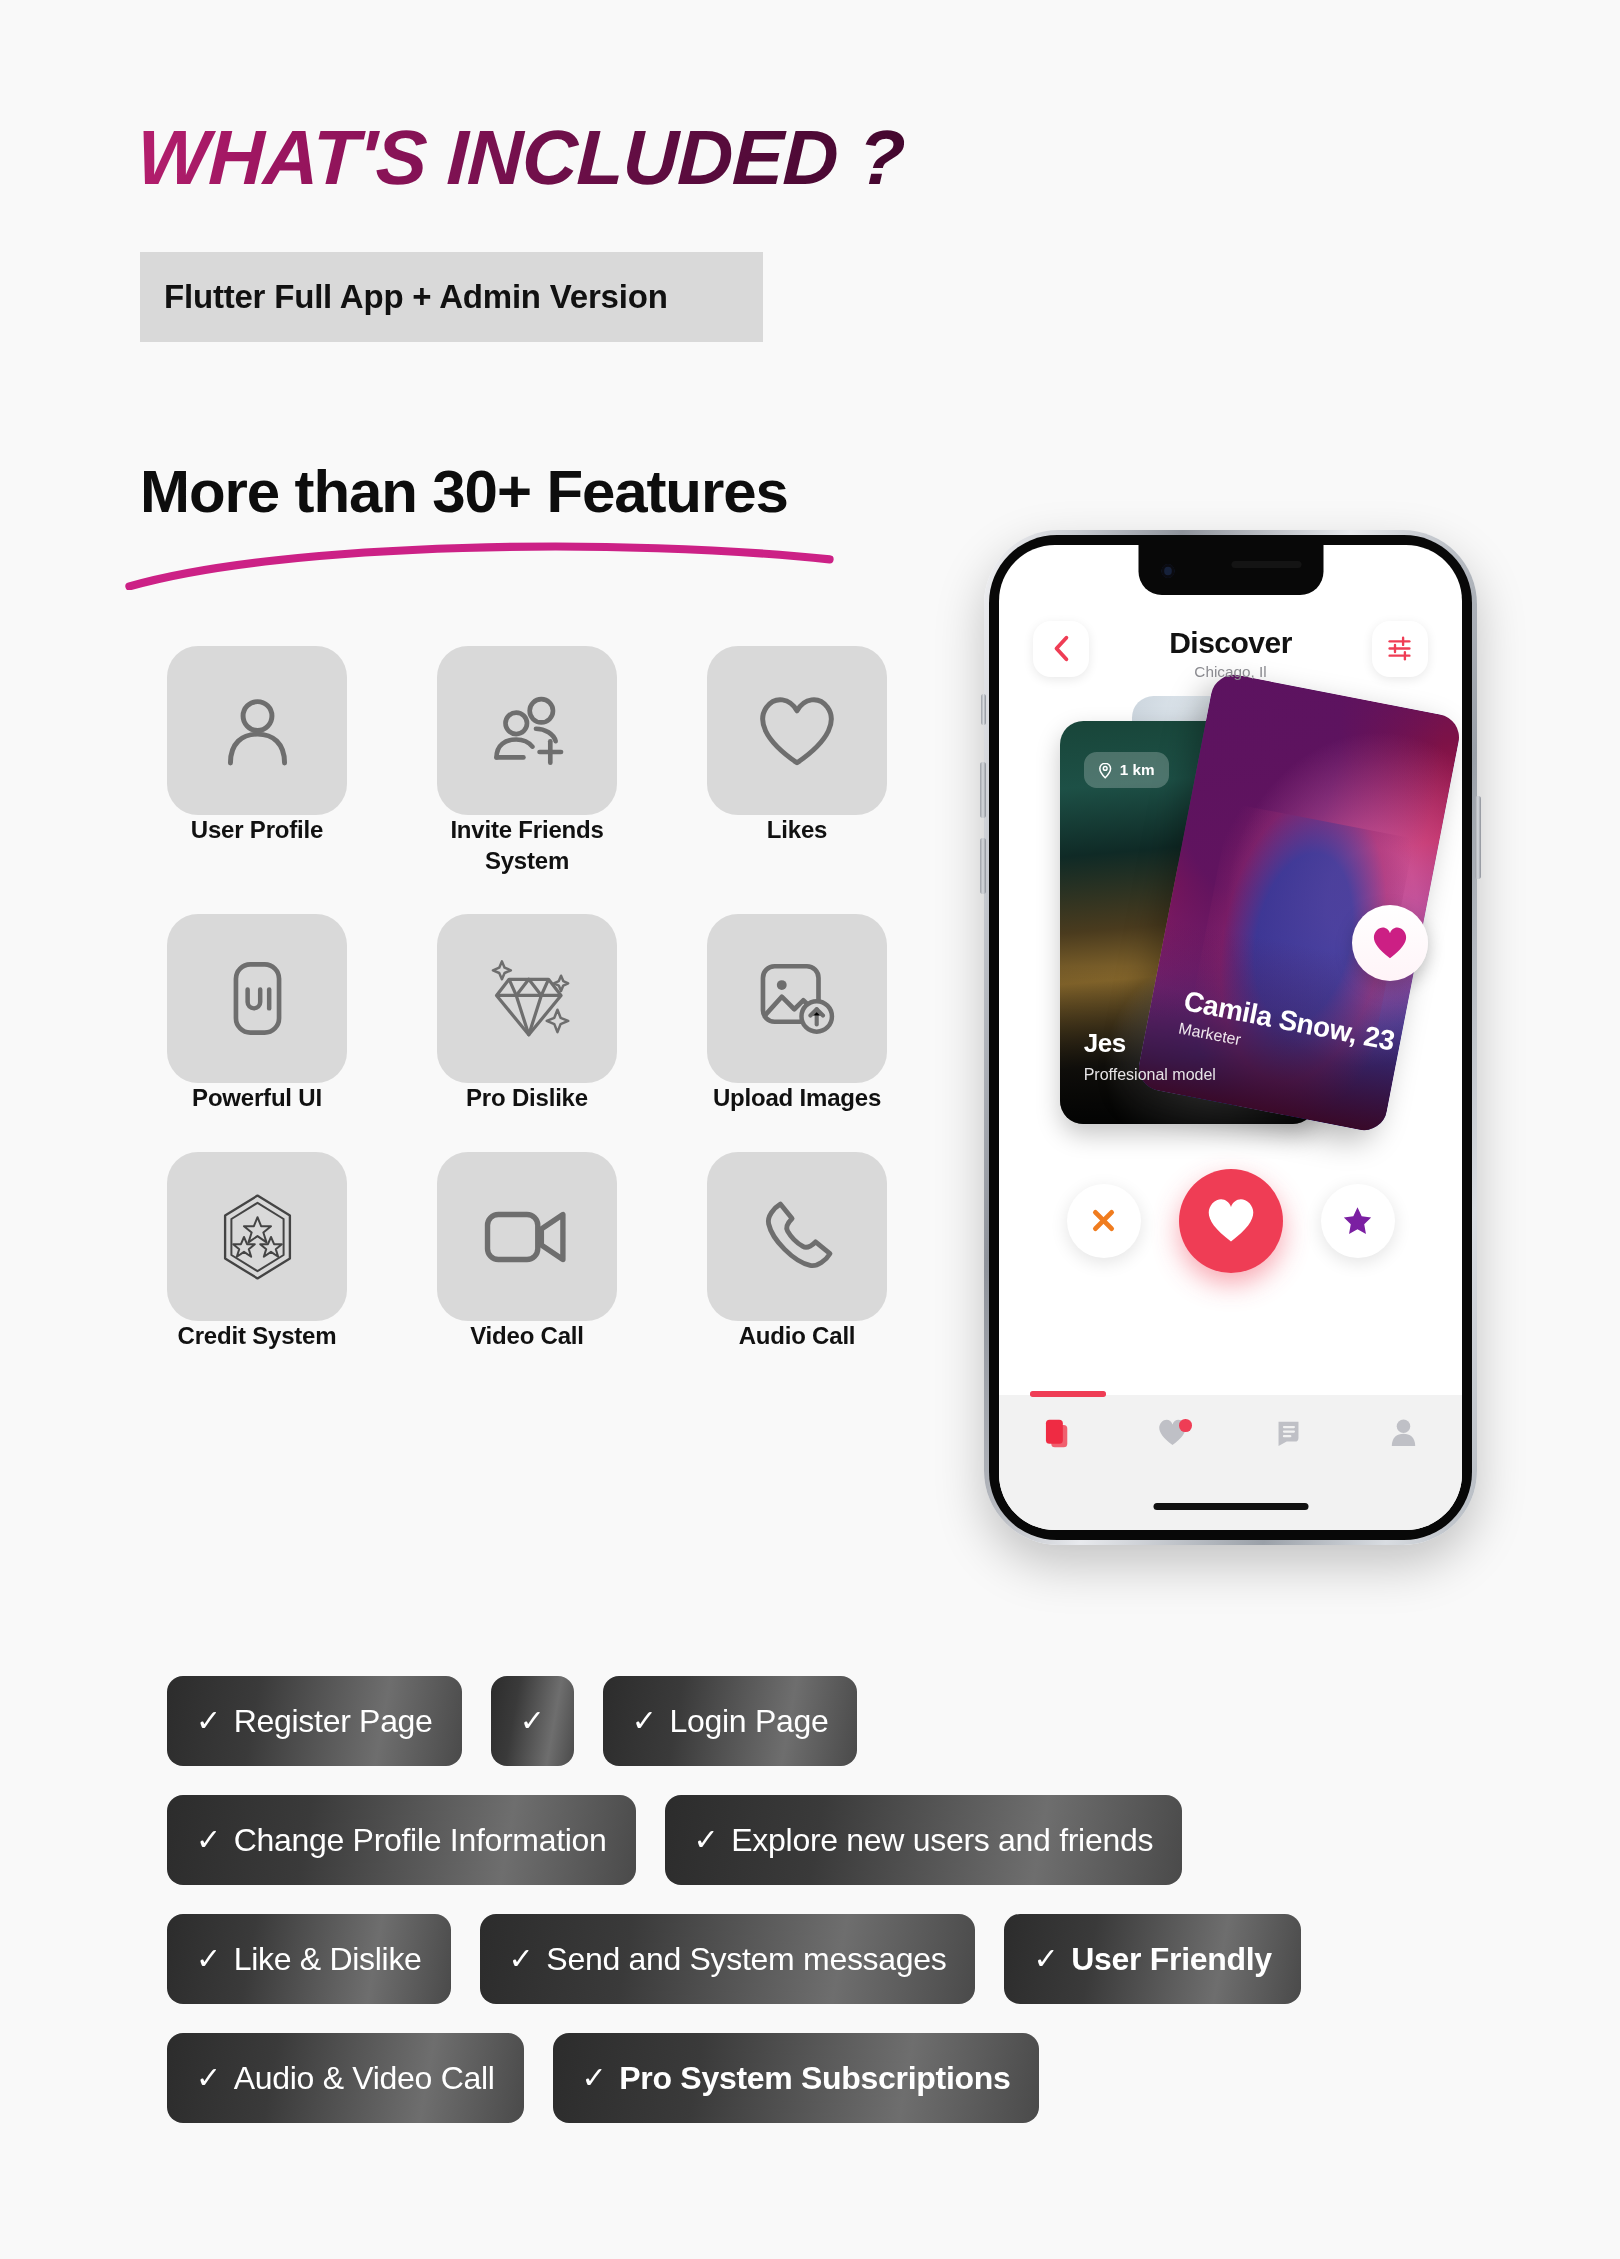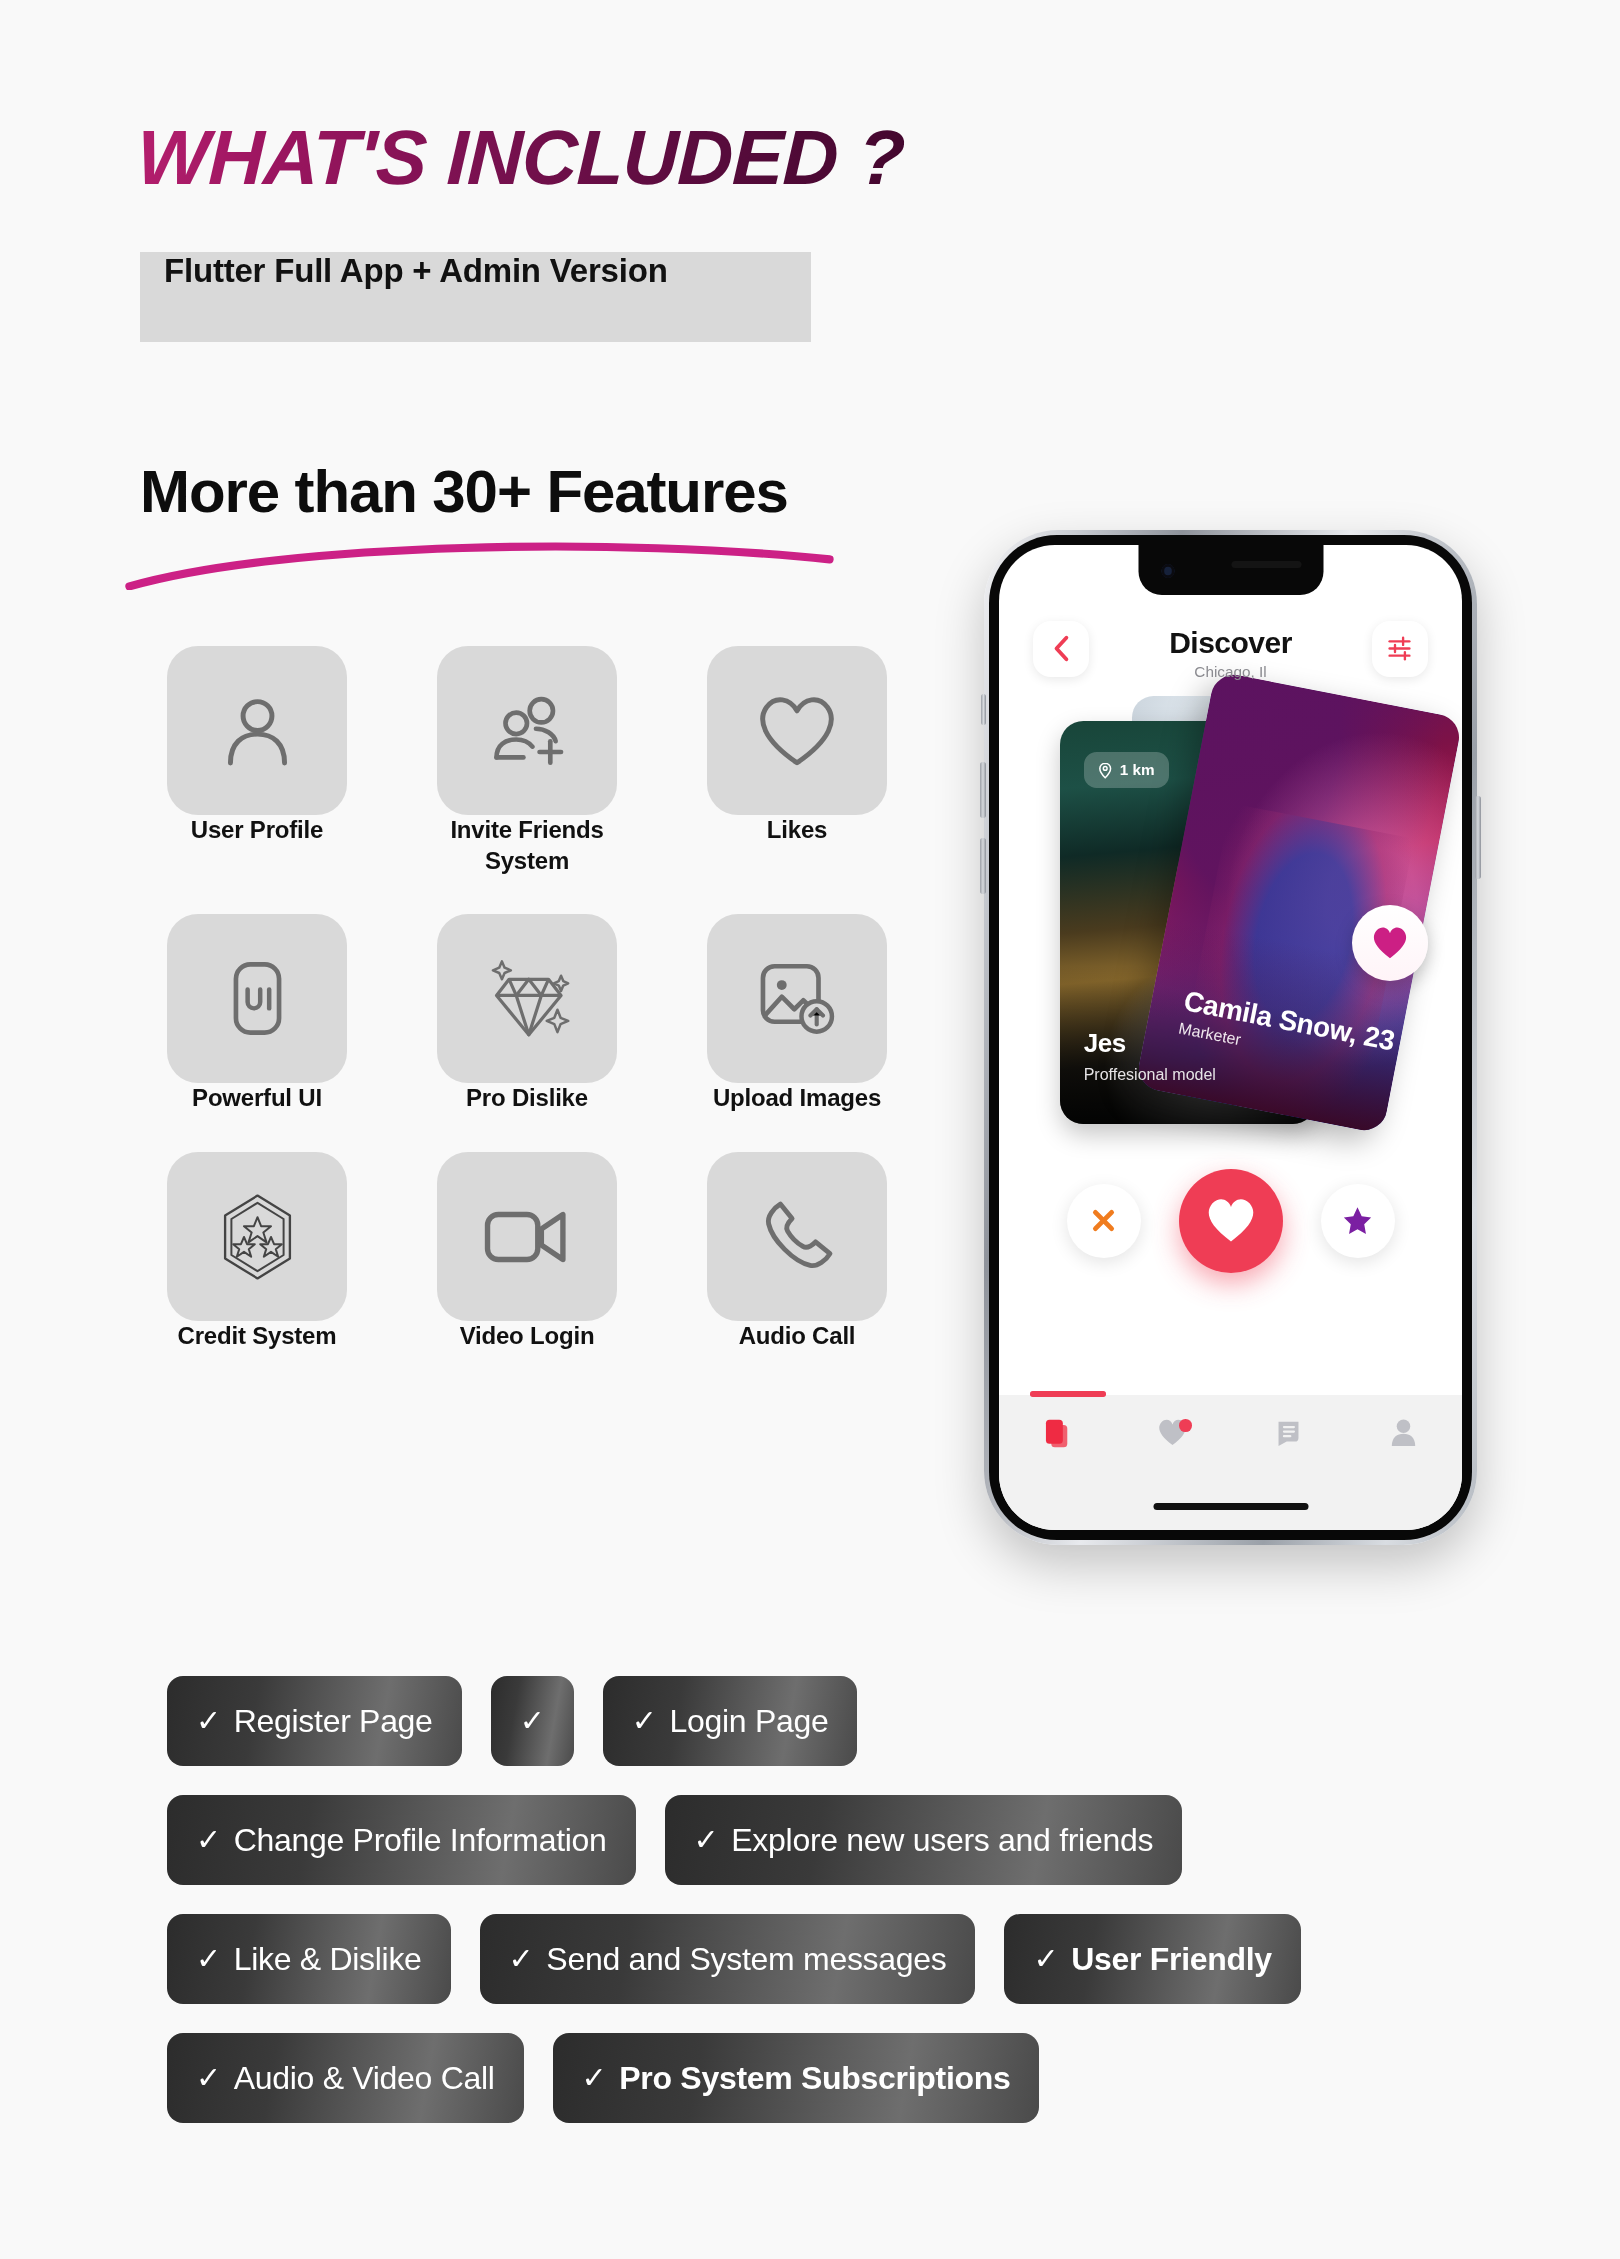--- a/index.html
+++ b/index.html
@@ -19,23 +19,23 @@
     transform: skewX(-2deg);
     background: linear-gradient(100deg, #b51f6e 0%, #9c1560 18%, #7a1150 45%, #5c0c3f 70%, #43072e 100%);
     -webkit-background-clip: text; background-clip: text;
     color: transparent; -webkit-text-fill-color: transparent;
     white-space: nowrap;
   }
 
   
   .subtitle-badge {
     position: absolute; left: 140px; top: 252px;
-    width: 671px; height: 90px;
+    width: 623px; height: 90px;
     background: #d9d9d9;
-    display: flex; padding-left: 24px;
+    display: flex; align-items: center; padding-left: 24px;
   }
   .subtitle-badge span {
     font-size: 33px; font-weight: 600; color: #111; letter-spacing: -0.2px;
   }
 
   
   .section-title {
     position: absolute; left: 140px; top: 457px;
     font-size: 60px; font-weight: 700; color: #0d0d0d; letter-spacing: -1.1px;
     white-space: nowrap;
@@ -338,21 +338,21 @@
         </div>
         <div class="feature-label" style="white-space: pre-line;">Credit System</div>
       </div>
       <div class="feature-cell">
         <div class="feature-tile">
           <svg width="90" height="70" viewBox="0 0 100 78">
             <rect x="6" y="14" width="56" height="50" rx="12" fill="none" stroke="#6e6e6e" stroke-width="6"></rect>
             <path d="M66 30 L90 14 V64 L66 48 Z" fill="none" stroke="#6e6e6e" stroke-width="6" stroke-linejoin="round"></path>
           </svg>
         </div>
-        <div class="feature-label" style="white-space: pre-line;">Video Login</div>
+        <div class="feature-label" style="white-space: pre-line;">Video Call</div>
       </div>
       <div class="feature-cell">
         <div class="feature-tile">
           <svg width="83" height="83" viewBox="0 0 92 92">
             <path d="M27 10 C20 14 12 24 14 32 C18 50 42 74 60 78 C68 80 78 72 82 65 L66 52 C62 56 57 60 52 57 C45 53 39 47 35 40 C32 35 36 30 40 26 Z" fill="none" stroke="#6e6e6e" stroke-width="5.4" stroke-linejoin="round"></path>
           </svg>
         </div>
         <div class="feature-label" style="white-space: pre-line;">Audio Call</div>
       </div>
     </div>

